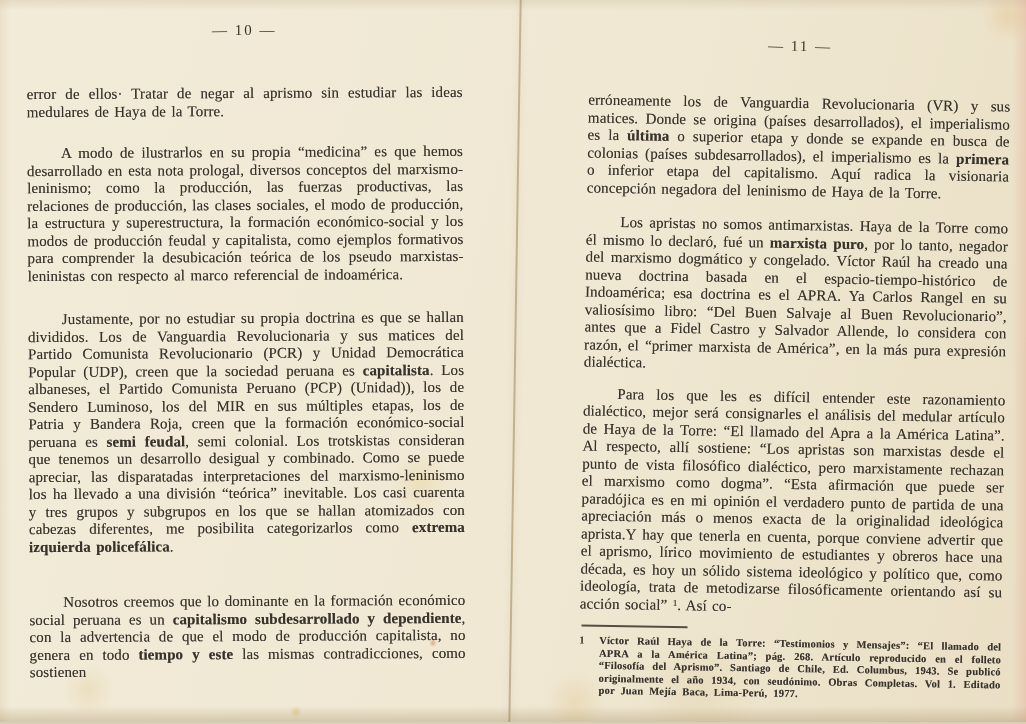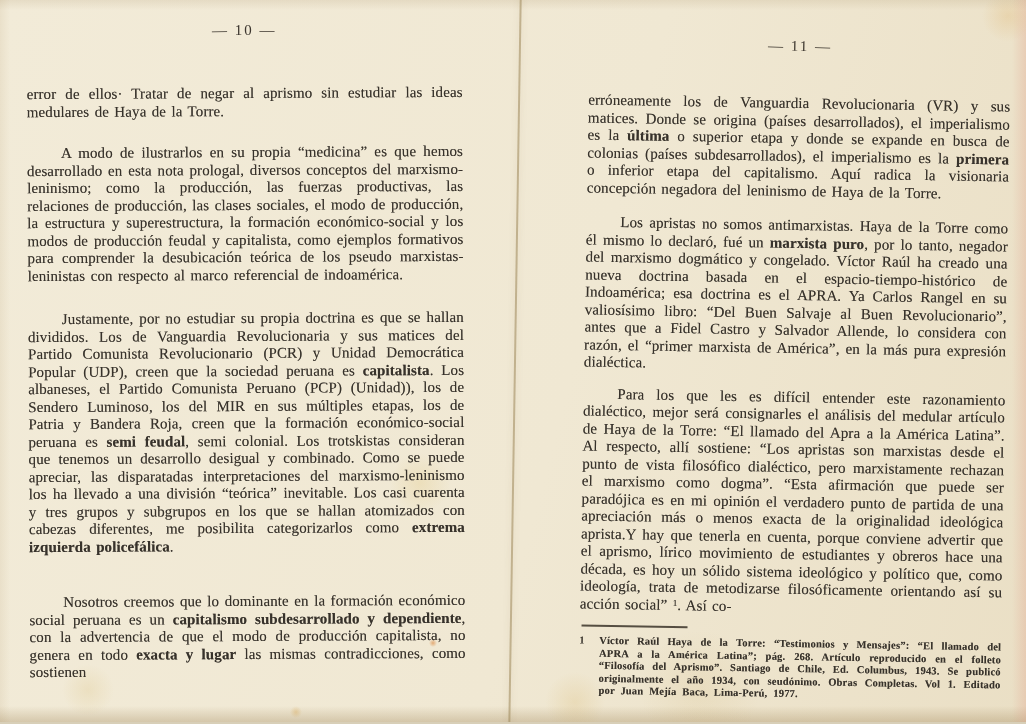--- a/index.html
+++ b/index.html
@@ -122,21 +122,21 @@
 <div class="spread">
 
   <div class="gutter-line"></div>
 
   <section class="page pg-left">
     <div class="page-head">— 10 —</div>
     <div class="page-body">
         <p class="para"><span>error de ellos· Tratar de negar al aprismo sin estudiar las ideas medulares de Haya de la Torre.</span></p>
         <p class="para indent"><span>A modo de ilustrarlos en su propia “medicina” es que hemos desarrollado en esta nota prologal, diversos conceptos del marxismo-leninismo; como la producción, las fuerzas productivas, las relaciones de producción, las clases sociales, el modo de producción, la estructura y superestructura, la formación económico-social y los modos de producción feudal y capitalista, como ejemplos formativos para comprender la desubicación teórica de los pseudo marxistas-leninistas con respecto al marco referencial de indoamérica.</span></p>
         <p class="para indent"><span>Justamente, por no estudiar su propia doctrina es que se hallan divididos. Los de Vanguardia Revolucionaria y sus matices del Partido Comunista Revolucionario (PCR) y Unidad Democrática Popular (UDP), creen que la sociedad peruana es </span><b>capitalista</b><span>. Los albaneses, el Partido Comunista Peruano (PCP) (Unidad)), los de Sendero Luminoso, los del MIR en sus múltiples etapas, los de Patria y Bandera Roja, creen que la formación económico-social peruana es </span><b>semi feudal</b><span>, semi colonial. Los trotskistas consideran que tenemos un desarrollo desigual y combinado. Como se puede apreciar, las disparatadas interpretaciones del marxismo-leninismo los ha llevado a una división “teórica” inevitable. Los casi cuarenta y tres grupos y subgrupos en los que se hallan atomizados con cabezas diferentes, me posibilita categorizarlos como </span><b>extrema izquierda policefálica</b><span>.</span></p>
-        <p class="para indent"><span>Nosotros creemos que lo dominante en la formación económico social peruana es un </span><b>capitalismo subdesarrollado y dependiente</b><span>, con la advertencia de que el modo de producción capitalista, no genera en todo </span><b>exacta y lugar</b><span> las mismas contradicciones, como sostienen</span></p>
+        <p class="para indent"><span>Nosotros creemos que lo dominante en la formación económico social peruana es un </span><b>capitalismo subdesarrollado y dependiente</b><span>, con la advertencia de que el modo de producción capitalista, no genera en todo </span><b>tiempo y este</b><span> las mismas contradicciones, como sostienen</span></p>
       </div>
   </section>
 
   <section class="page pg-right">
     <div class="page-head">— 11 —</div>
     <div class="page-body">
         <p class="para"><span>erróneamente los de Vanguardia Revolucionaria (VR) y sus matices. Donde se origina (países desarrollados), el imperialismo es la </span><b>última</b><span> o superior etapa y donde se expande en busca de colonias (países subdesarrollados), el imperialismo es la </span><b>primera</b><span> o inferior etapa del capitalismo. Aquí radica la visionaria concepción negadora del leninismo de Haya de la Torre.</span></p>
         <p class="para indent"><span>Los apristas no somos antimarxistas. Haya de la Torre como él mismo lo declaró, fué un </span><b>marxista puro</b><span>, por lo tanto, negador del marxismo dogmático y congelado. Víctor Raúl ha creado una nueva doctrina basada en el espacio-tiempo-histórico de Indoamérica; esa doctrina es el APRA. Ya Carlos Rangel en su valiosísimo libro: “Del Buen Salvaje al Buen Revolucionario”, antes que a Fidel Castro y Salvador Allende, lo considera con razón, el “primer marxista de América”, en la más pura expresión dialéctica.</span></p>
         <p class="para indent"><span>Para los que les es difícil entender este razonamiento dialéctico, mejor será consignarles el análisis del medular artículo de Haya de la Torre: “El llamado del Apra a la América Latina”. Al respecto, allí sostiene: “Los apristas son marxistas desde el punto de vista filosófico dialéctico, pero marxistamente rechazan el marxismo como dogma”. “Esta afirmación que puede ser paradójica es en mi opinión el verdadero punto de partida de una apreciación más o menos exacta de la originalidad ideológica aprista.Y hay que tenerla en cuenta, porque conviene advertir que el aprismo, lírico movimiento de estudiantes y obreros hace una década, es hoy un sólido sistema ideológico y político que, como ideología, trata de metodizarse filosóficamente orientando así su acción social” </span><sup>1</sup><span>. Así co-</span></p>
       </div>

